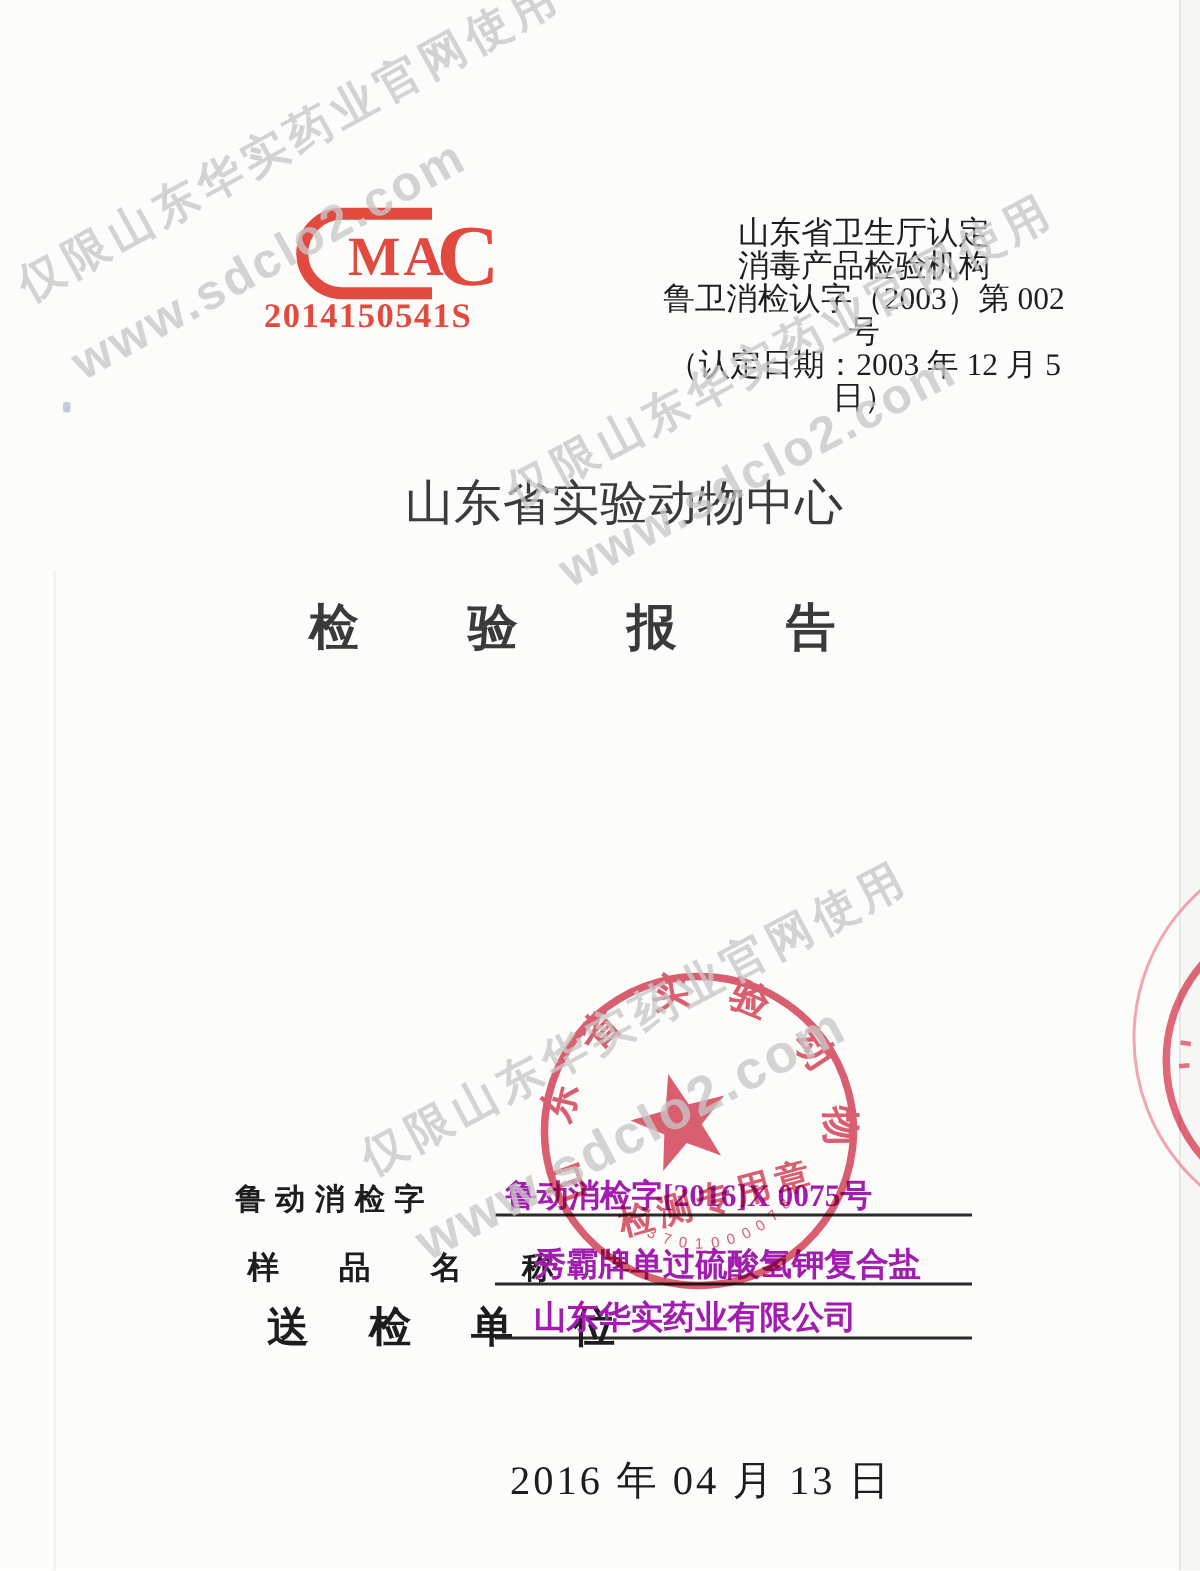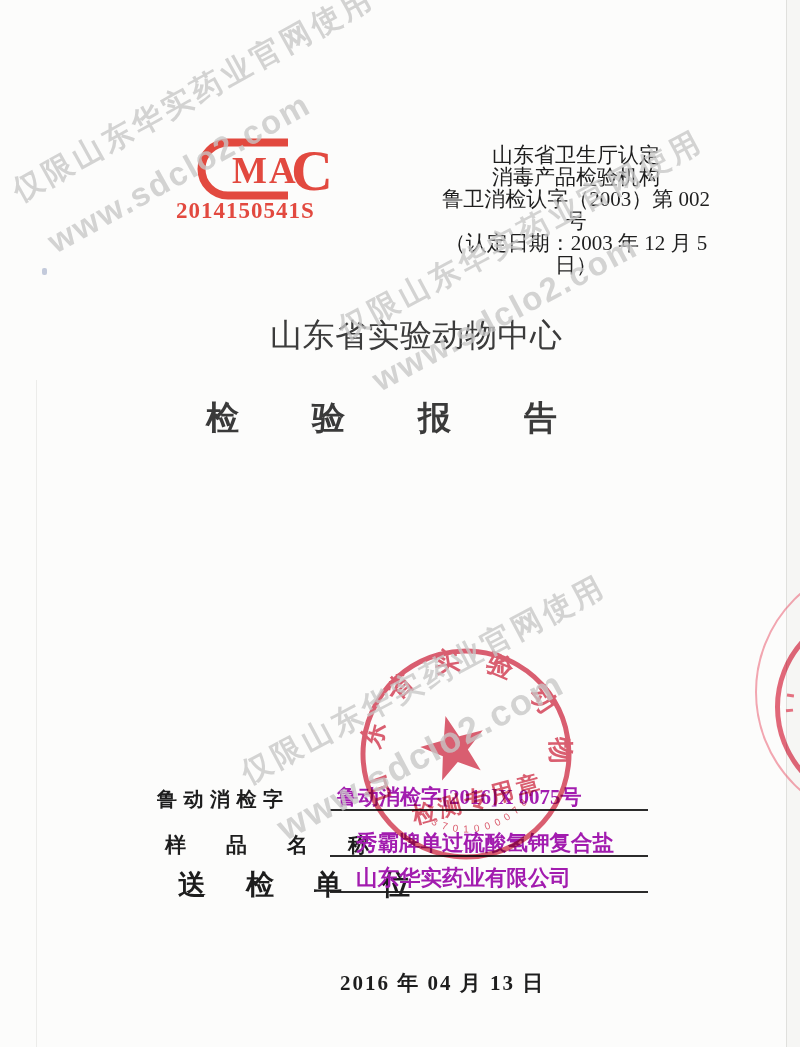--- a/index.html
+++ b/index.html
@@ -73,21 +73,21 @@
   .val1{left:337px;top:783px;font-size:21px;}
   .val2{left:356px;top:828px;font-size:21.5px;}
   .val3{left:356px;top:863px;font-size:21.5px;}
   .fld-line{height:1.6px;background:#2b2b2b;width:318px;left:330px;z-index:4;}
   .line1{top:809px;}
   .line2{top:855px;}
   .line3{top:891px;}
 
   .report-date{
     left:340px;top:969px;
-    font-size:21px;font-weight:700;letter-spacing:2px;
+    font-size:27px;font-weight:400;letter-spacing:2px;
     color:#1d1d1d;z-index:5;white-space:nowrap;
   }
 
   
   .seal{
     left:356px;top:644px;width:220px;height:220px;
     transform:rotate(-15deg);
     opacity:0.88;
     mix-blend-mode:multiply;
     z-index:40;

